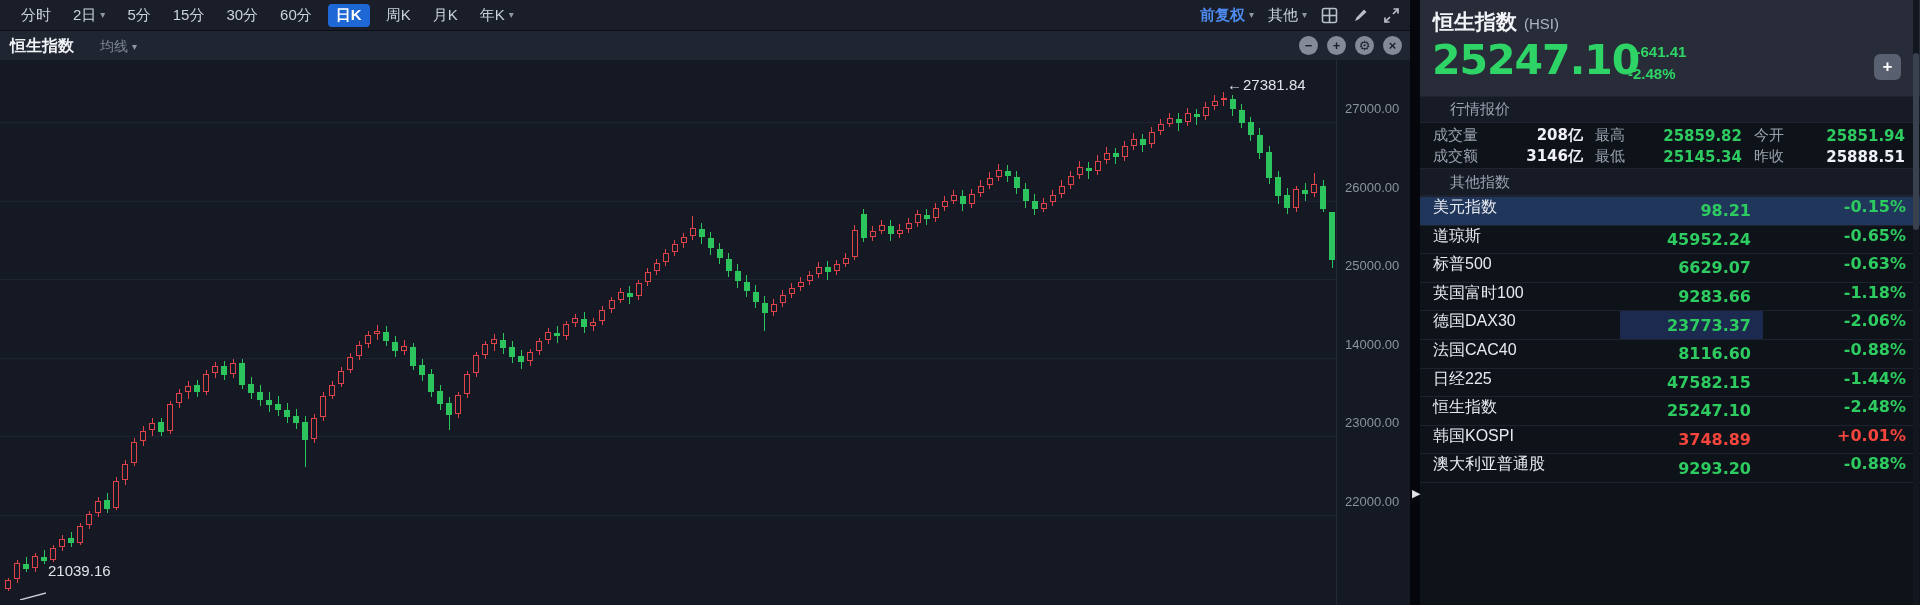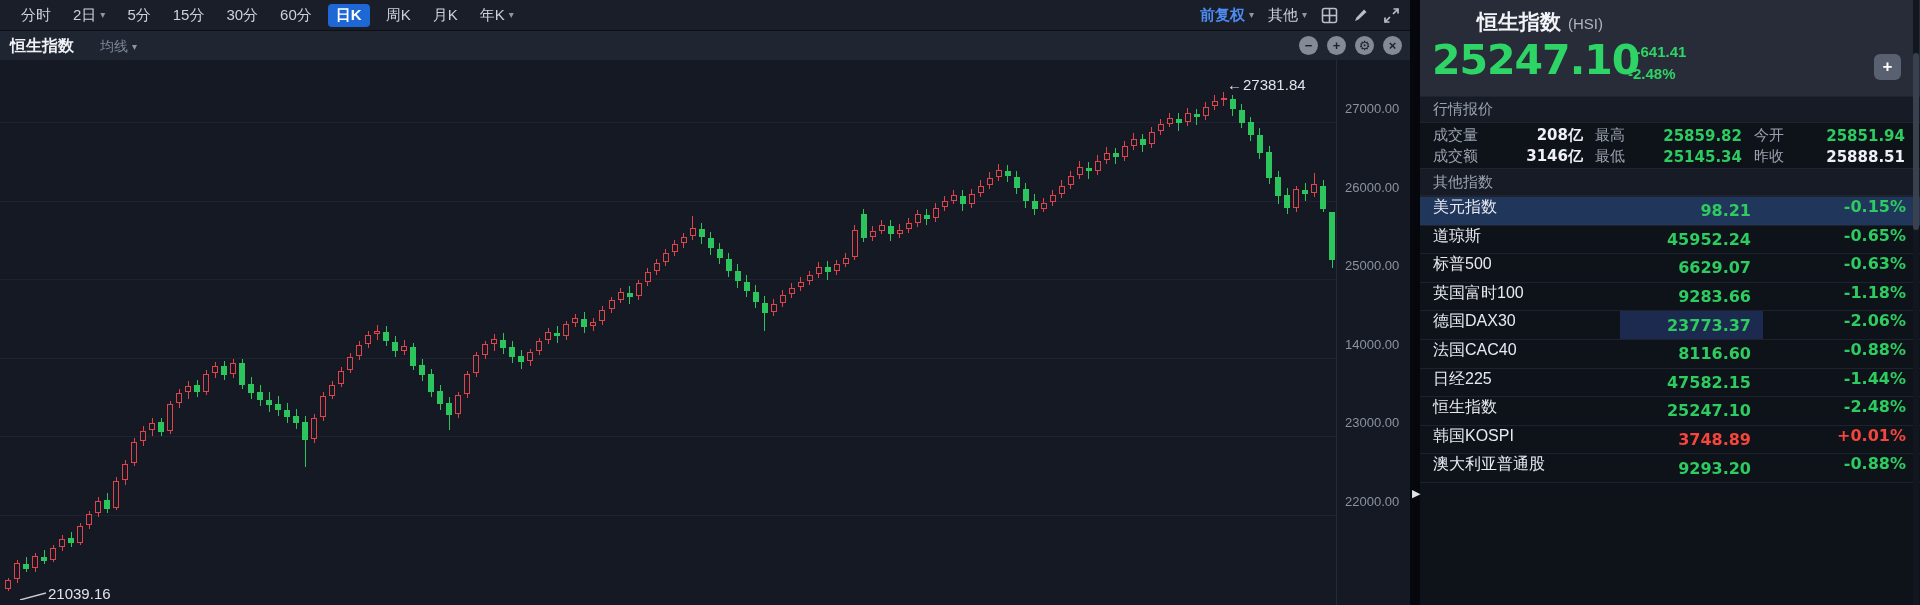--- a/index.html
+++ b/index.html
@@ -36,30 +36,30 @@
   .cbody{position:absolute;width:6px;box-sizing:border-box;}
   .anno{position:absolute;font-size:15px;color:#dfe3ea;white-space:nowrap;}
   .anno .arr{margin-right:1px;}
   .lowline{position:absolute;width:28px;height:10px;}
 
   
   .gap{position:absolute;left:1410px;top:0;width:10px;height:605px;background:#05070d;}
   .collapse-handle{position:absolute;left:1412px;top:487px;font-size:11px;color:#dfe2e8;z-index:5;}
   .panel{position:absolute;left:1420px;top:0;width:500px;height:605px;background:#0e1219;overflow:hidden;}
   .p-head{position:relative;height:96px;background:#272c38;}
-  .p-title{position:absolute;left:13px;top:8px;font-size:21px;font-weight:bold;color:#f2f4f8;margin-left:44px;}
+  .p-title{position:absolute;left:13px;top:8px;font-size:21px;font-weight:bold;color:#f2f4f8;}
   .p-symbol{font-size:15px;font-weight:normal;color:#aeb4c0;margin-left:7px;}
   .p-price{position:absolute;left:12px;top:36px;font-size:41px;font-weight:bold;color:#2ed465;letter-spacing:-1px;
            font-family:"DejaVu Sans","Liberation Sans",sans-serif;}
   .p-chg{position:absolute;left:208px;top:43px;font-size:15px;font-weight:bold;color:#2ed465;}
   .p-chgpct{position:absolute;left:208px;top:65px;font-size:15px;font-weight:bold;color:#2ed465;}
   .p-add{position:absolute;left:454px;top:54px;width:27px;height:26px;background:#596070;border-radius:6px;
          color:#fff;font-size:17px;font-weight:bold;display:flex;align-items:center;justify-content:center;}
   .sec{height:27px;background:#161b26;border-top:1px solid #1f2430;border-bottom:1px solid #1f2430;
-       color:#99a1af;font-size:15px;display:flex;align-items:center;padding-left:13px;box-sizing:border-box;}
+       color:#99a1af;font-size:15px;display:flex;align-items:center;padding-left:30px;box-sizing:border-box;}
   .sec2{height:28px;}
   .quotes{height:45px;background:#0e1219;padding-top:2px;box-sizing:border-box;}
   .qrow{display:grid;grid-template-columns:150px 147px 1fr;column-gap:12px;padding:0 15px 0 13px;height:21px;
         align-items:center;}
   .qpair{display:flex;justify-content:space-between;align-items:center;}
   .qlabel{color:#9aa1af;font-size:15px;}
   .qval{font-size:15px;font-weight:bold;color:#eef0f5;font-family:"DejaVu Sans","Liberation Sans",sans-serif;}
   .qval.green{color:#2dcb60;}
   .thead{height:32px;background:#141924;display:flex;align-items:center;color:#a6adbb;font-size:15px;}
   .trow{height:28.6px;display:flex;border-top:1px solid #1d222e;box-sizing:border-box;}
@@ -147,21 +147,21 @@
           <span class="circ">⚙</span>
           <span class="circ">×</span>
         </span>
     </div>
 
     <div id="plot">
       <div class="axis-line"></div>
       <div class="anno" id="anno-high" style="left:1227px;top:16px;">
         <span class="arr">←</span><span>27381.84</span>
       </div>
-      <div class="anno" id="anno-low" style="left:48px;top:525px;text-align:right;">
+      <div class="anno" id="anno-low" style="left:48px;top:502px;text-align:right;">
         <span>21039.16</span>
       </div>
       <svg class="lowline" style="left:18px;top:530px;">
         <line x1="2" y1="10" x2="28" y2="3" stroke="#c8ccd4" stroke-width="1.3"></line>
       </svg>
     <div class="gridline" style="top: 62px;"></div>
         <div class="ytick" style="top: 41px;">27000.00</div>
         <div class="gridline" style="top: 140.6px;"></div>
         <div class="ytick" style="top: 119.6px;">26000.00</div>
         <div class="gridline" style="top: 219.2px;"></div>

